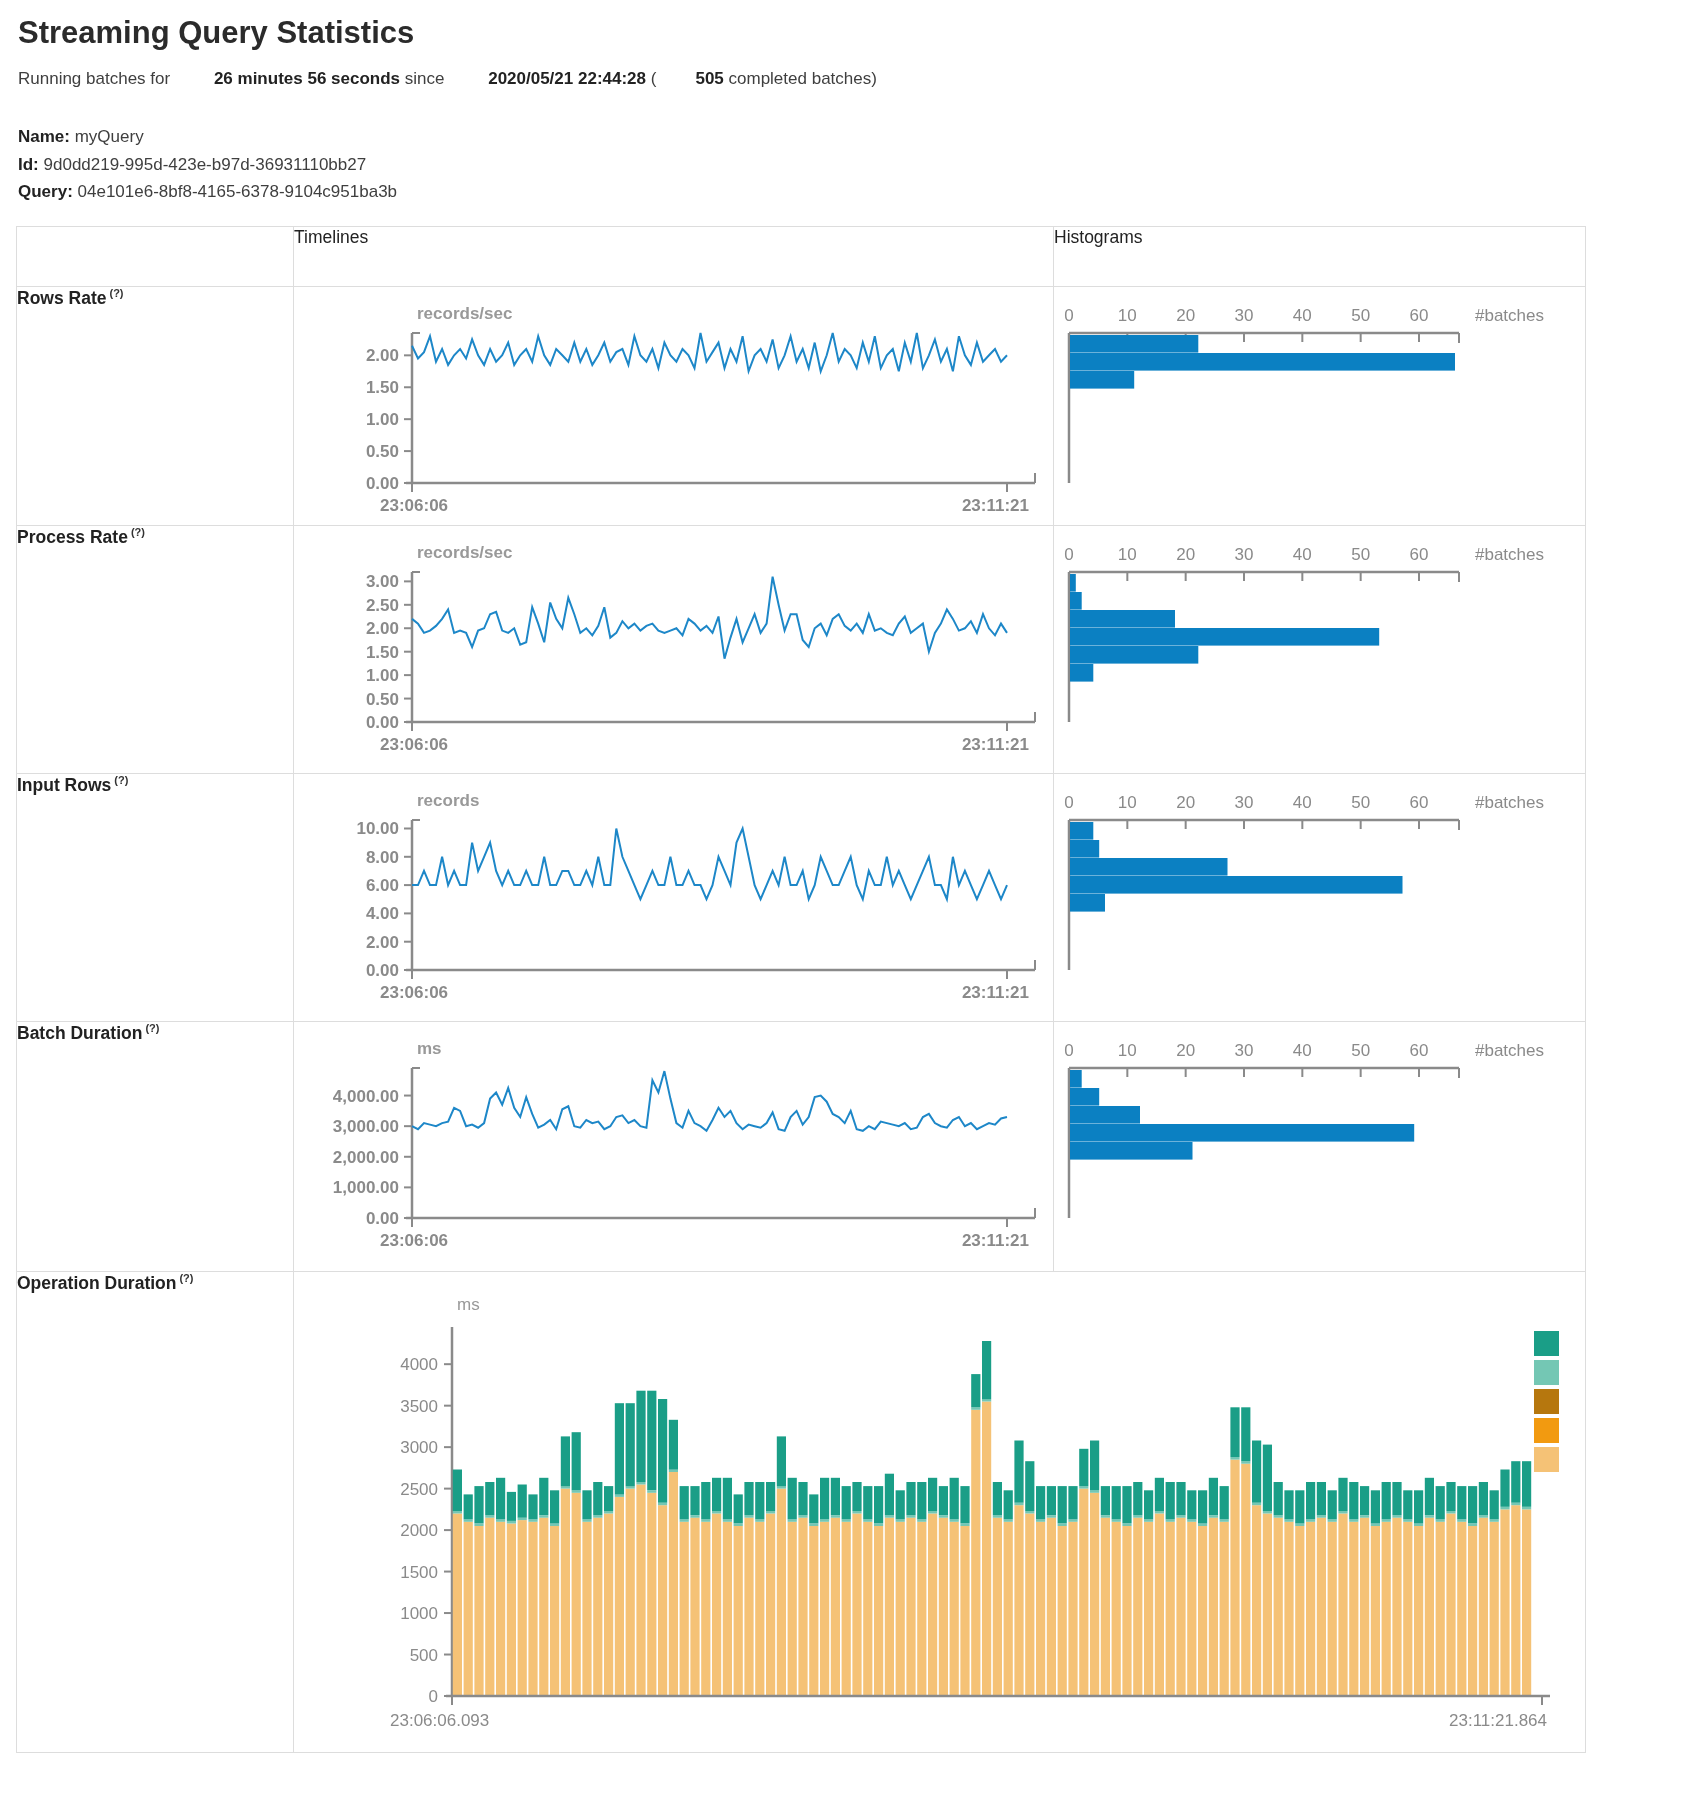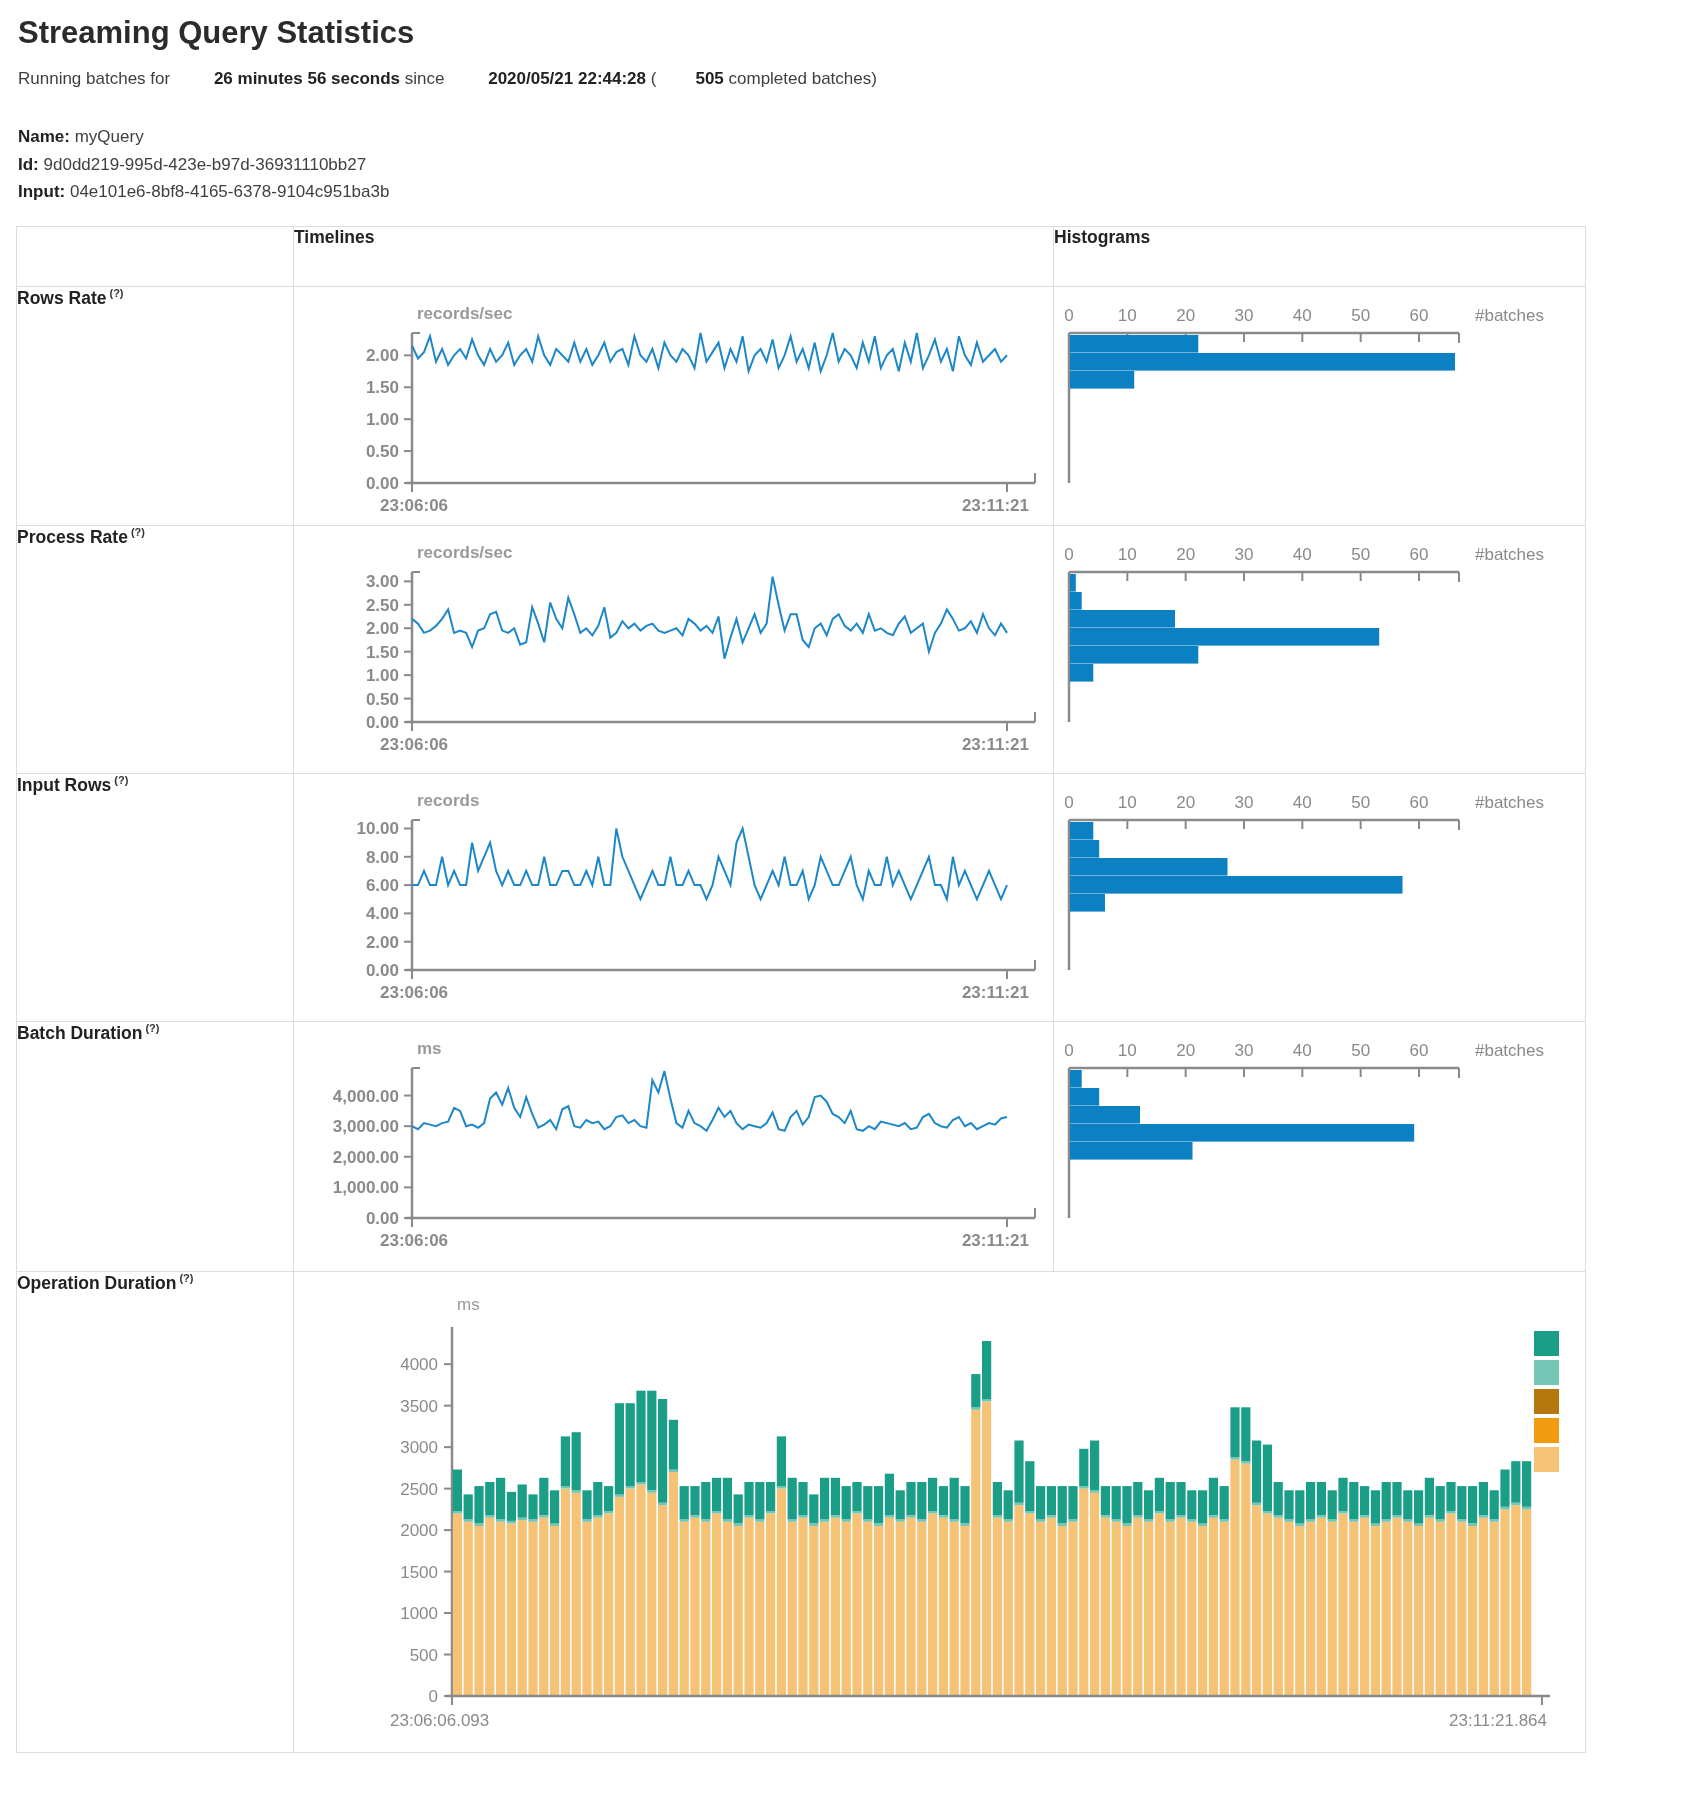--- a/index.html
+++ b/index.html
@@ -5,21 +5,21 @@
   html,body{margin:0;padding:0;background:#fff;}
   body{font-family:"Liberation Sans",sans-serif;color:#333;width:1693px;}
   .page{padding:7px 16px;}
   h1{font-size:31px;font-weight:700;color:#2b2b2b;margin:8px 0 18px 2px;}
   .subtitle{font-size:17px;color:#3f3f3f;margin:0 0 34px 2px;}
   .subtitle b{color:#222;margin-left:39px;}
   .infoblock{margin:13px 0 20px 2px;font-size:17px;color:#3f3f3f;line-height:1.62;}
   .infoblock b{color:#222;}
   table.stats{border-collapse:collapse;table-layout:fixed;width:1569px;margin-top:14px;}
   table.stats td{border:1px solid #ddd;padding:0;vertical-align:top;}
-  td.colhead{font-size:17.5px;font-weight:700;color:#222;vertical-align:middle;padding-left:12px;}
+  td.colhead{font-size:17.5px;font-weight:400;color:#222;vertical-align:middle;padding-left:12px;}
   td.rowlabel{vertical-align:middle;padding-left:16px;font-size:17.5px;font-weight:700;color:#222;}
   td.rowlabel sup{font-size:11px;font-weight:700;color:#333;margin-left:3px;}
   .chart{margin:6px 0 0 18px;font-weight:bold;}
   .histchart{margin:6px 0 0 0;}
   .opwrap{position:relative;width:1292px;margin:14px 0 0 48px;}
   .oplegend{position:absolute;left:1192px;top:45px;}
   .oplegend .sw{width:25px;height:25px;margin-bottom:4px;}
   svg text{font-family:"Liberation Sans",sans-serif;}
   svg .tick{font-size:17px;fill:#8a8a8a;}
   svg .unit{font-size:17px;fill:#999;}
@@ -28,21 +28,21 @@
 <body>
 
 <div class="page">
   <h1>Streaming Query Statistics</h1>
 
   <p class="subtitle"><span>Running batches for </span><b>26 minutes 56 seconds</b><span> since </span><b>2020/05/21 22:44:28</b><span> (</span><b>505</b><span> completed batches)</span></p>
 
   <div class="infoblock">
     <div><b>Name:</b> <span>myQuery</span></div>
     <div><b>Id:</b> <span>9d0dd219-995d-423e-b97d-36931110bb27</span></div>
-    <div><b>Input:</b> <span>04e101e6-8bf8-4165-6378-9104c951ba3b</span></div>
+    <div><b>Query:</b> <span>04e101e6-8bf8-4165-6378-9104c951ba3b</span></div>
   </div>
 
   <table class="stats">
     <colgroup>
         <col style="width:277px">
         <col style="width:760px">
         <col style="width:532px">
       </colgroup>
     <tbody>
         <tr style="height:60px">

